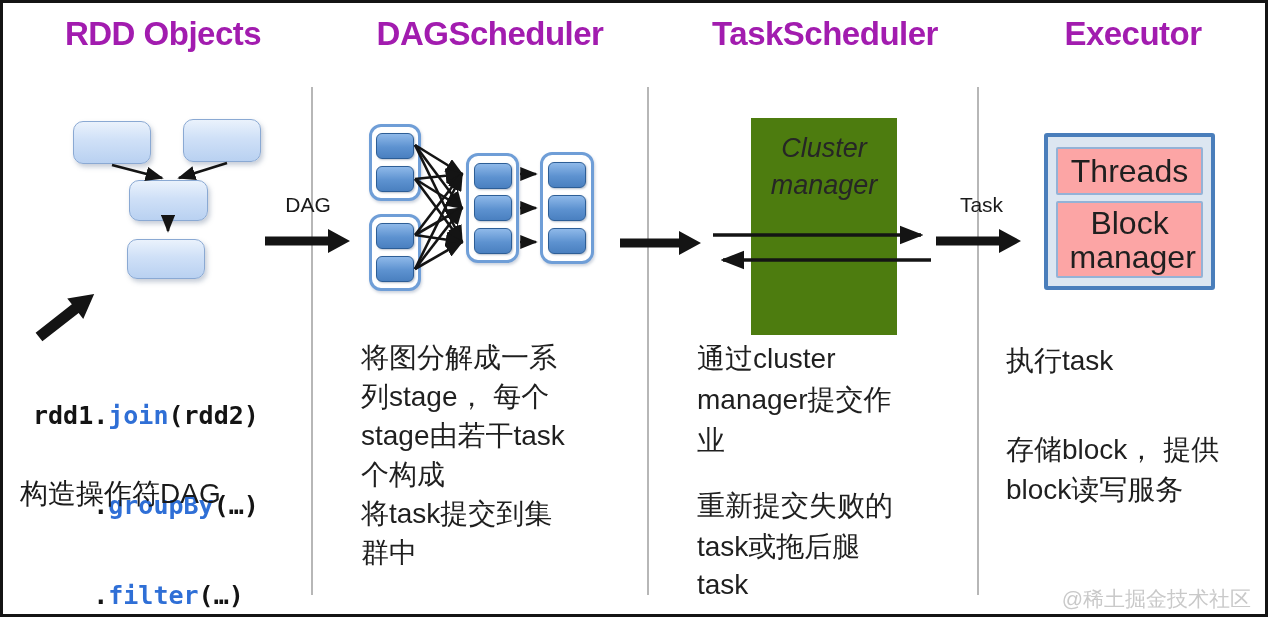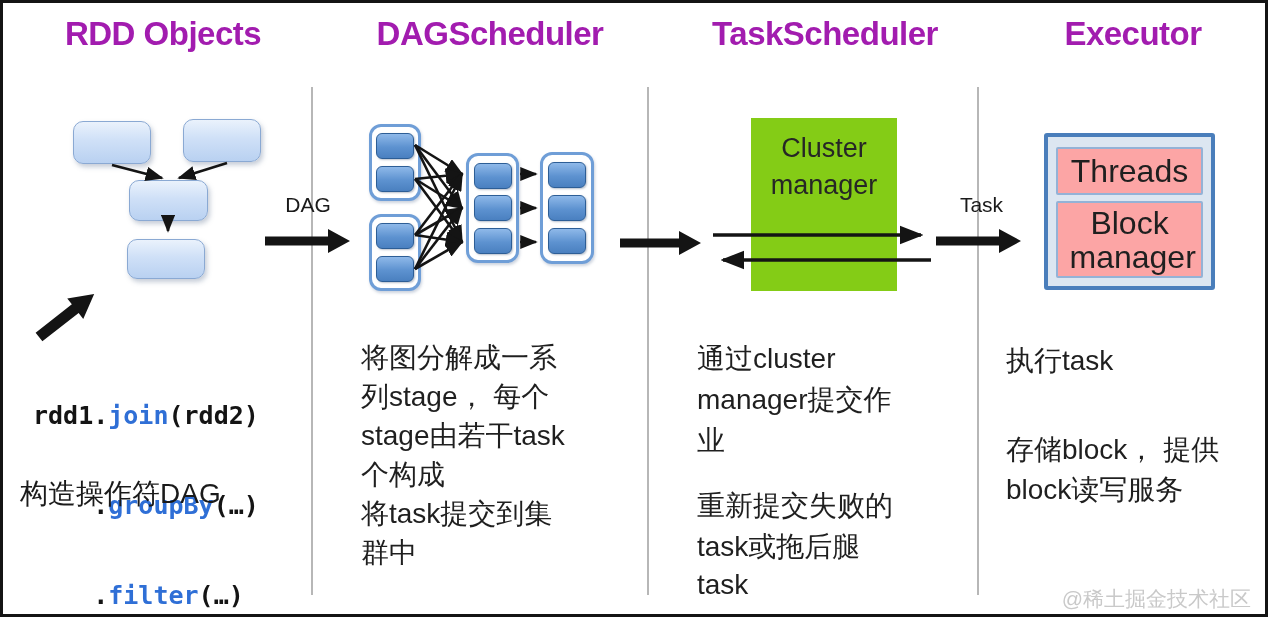--- a/index.html
+++ b/index.html
@@ -46,22 +46,23 @@
   .code .kw { color:#2f6fd6; }
   .caption {
     position:absolute; left:17px; top:472px;
     font-size:28px; color:#1a1a1a; white-space:nowrap;
   }
   .flow-label {
     position:absolute; font-size:21px; color:#1a1a1a;
     text-align:center; white-space:nowrap;
   }
   .cluster-box {
-    position:absolute; left:748px; top:115px; width:146px; height:173px;
-    background:#84cc16;
+    position:absolute; left:748px; top:115px; width:146px; height:217px;
+    background:#4d7c0f;
+    font-style:italic;
   }
   .cluster-label {
     padding-top:12px; text-align:center;
     font-size:27px; line-height:37px; color:#262626;
   }
   .exec-outer {
     position:absolute; left:1041px; top:130px; width:171px; height:157px;
     background:#dce6f1; border:4px solid #4a7ebb; border-radius:3px;
   }
   .exec-inner {

